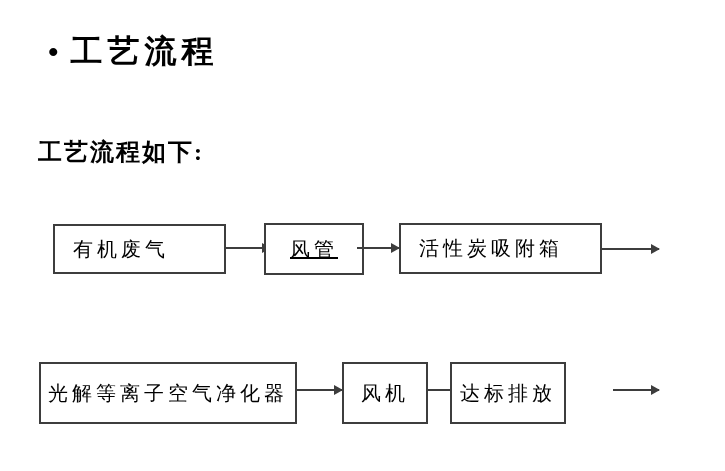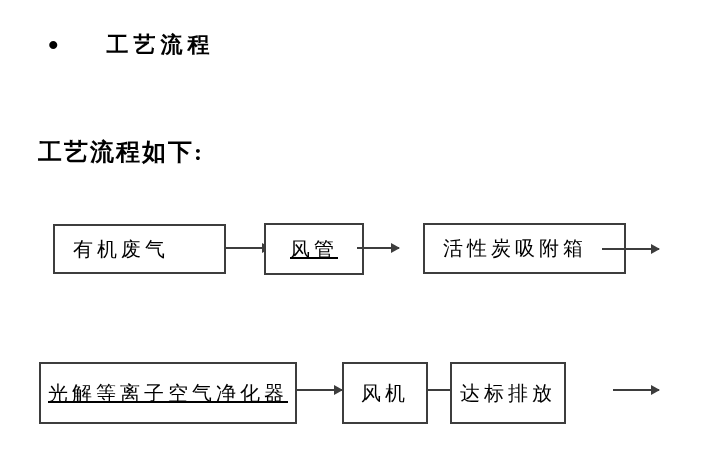--- a/index.html
+++ b/index.html
@@ -30,26 +30,25 @@
     align-items: center;
     gap: 12px;
   }
   .bullet {
     font-size: 30px;
     line-height: 1;
     font-weight: bold;
     color: var(--text);
   }
   .title-text {
-    font-size: 22px;
+    font-size: 32px;
     font-weight: bold;
     letter-spacing: 5px;
     color: var(--text);
     white-space: nowrap;
-    margin-left: 36px;
   }
 
   
   .subtitle {
     position: absolute;
     left: 38px;
     top: 136px;
     font-size: 24px;
     font-weight: bold;
     letter-spacing: 2px;
@@ -70,23 +69,23 @@
     color: var(--text);
     white-space: nowrap;
   }
   .box.align-left {
     justify-content: flex-start;
     padding-left: 18px;
   }
 
   .boxA { left: 53px;  top: 224px; width: 173px; height: 50px; text-align: right; }
   .boxB { left: 264px; top: 223px; width: 100px;  height: 52px; text-decoration: underline; }
-  .boxC { left: 399px; top: 223px; width: 203px; height: 51px; margin-left: 24px; }
+  .boxC { left: 399px; top: 223px; width: 203px; height: 51px; }
 
-  .boxD { left: 39px;  top: 362px; width: 258px; height: 62px; text-decoration: underline; }
+  .boxD { left: 39px;  top: 362px; width: 258px; height: 62px; }
   .boxE { left: 342px; top: 362px; width: 86px;  height: 62px; }
   .boxF { left: 450px; top: 362px; width: 116px; height: 62px; }
 
   
   .arrow {
     position: absolute;
     height: 2px;
     background: var(--line);
   }
   .arrow::after {

